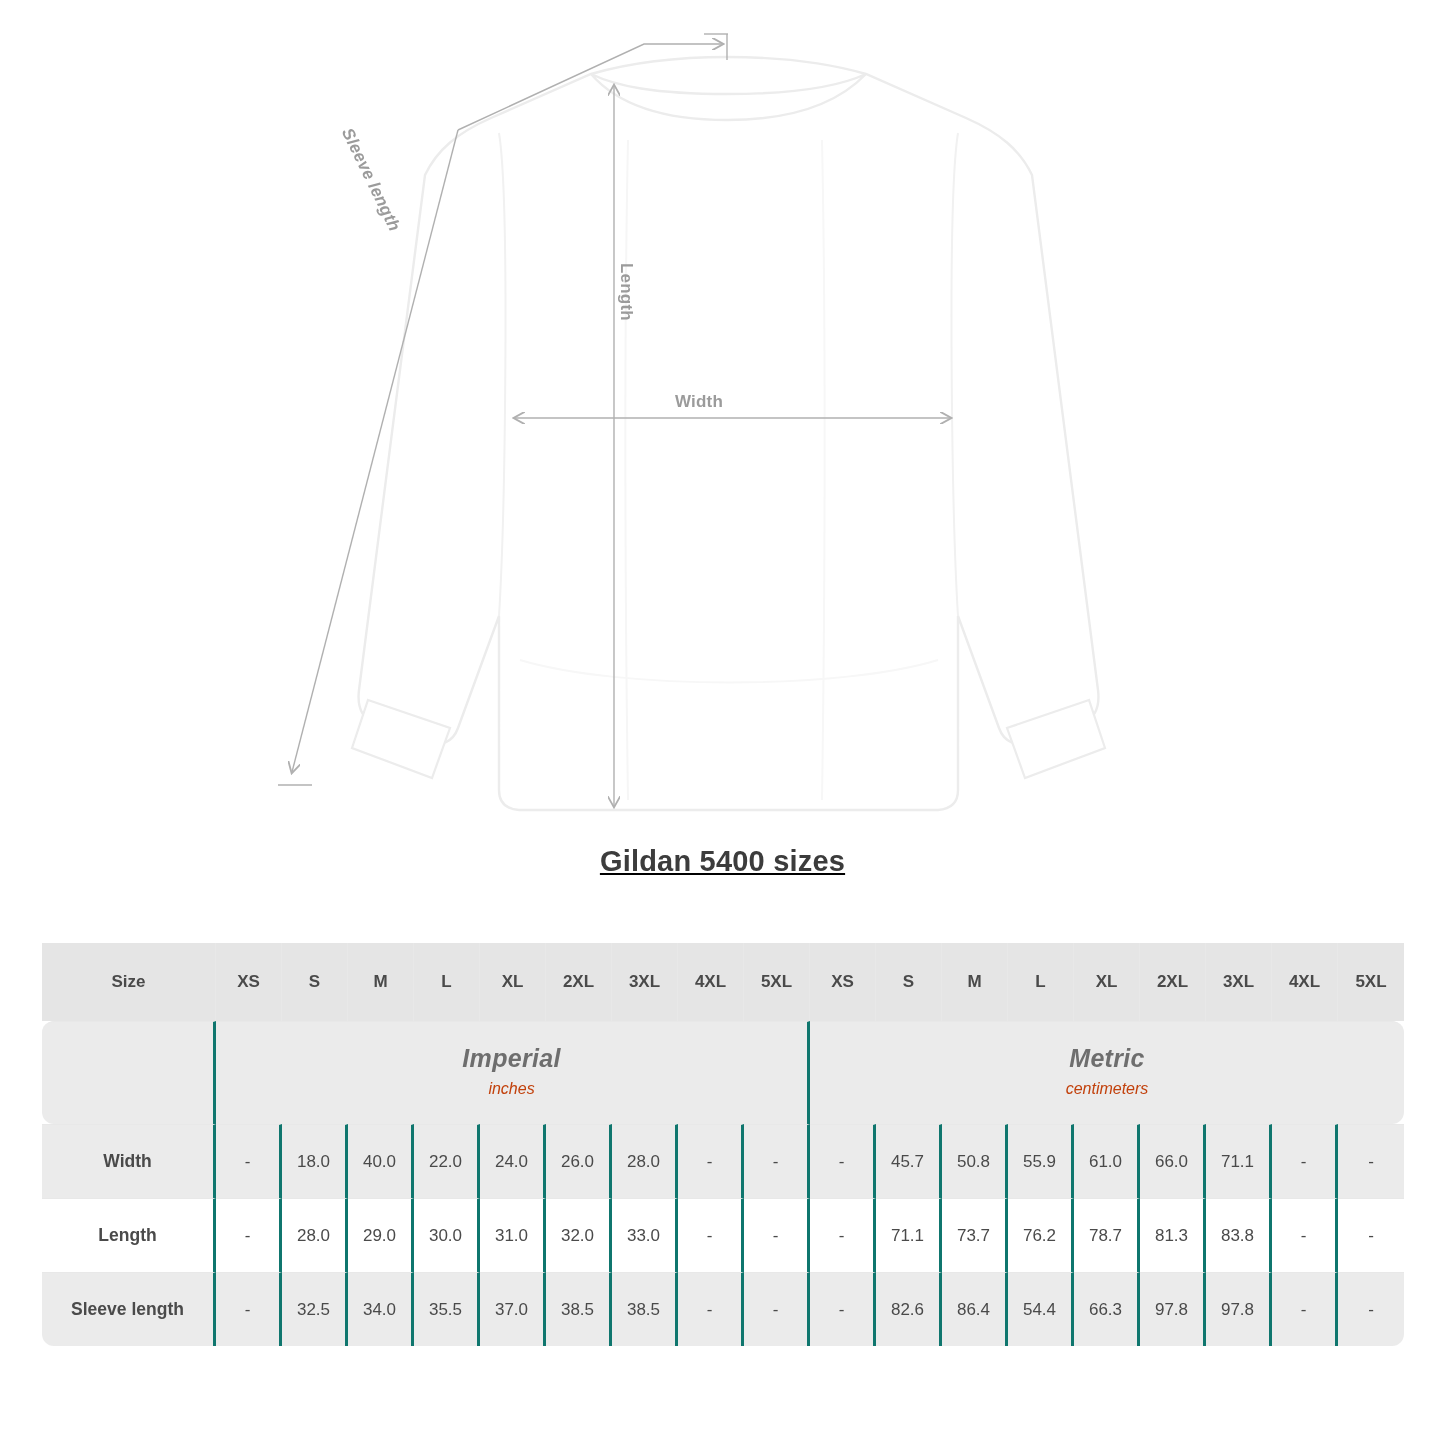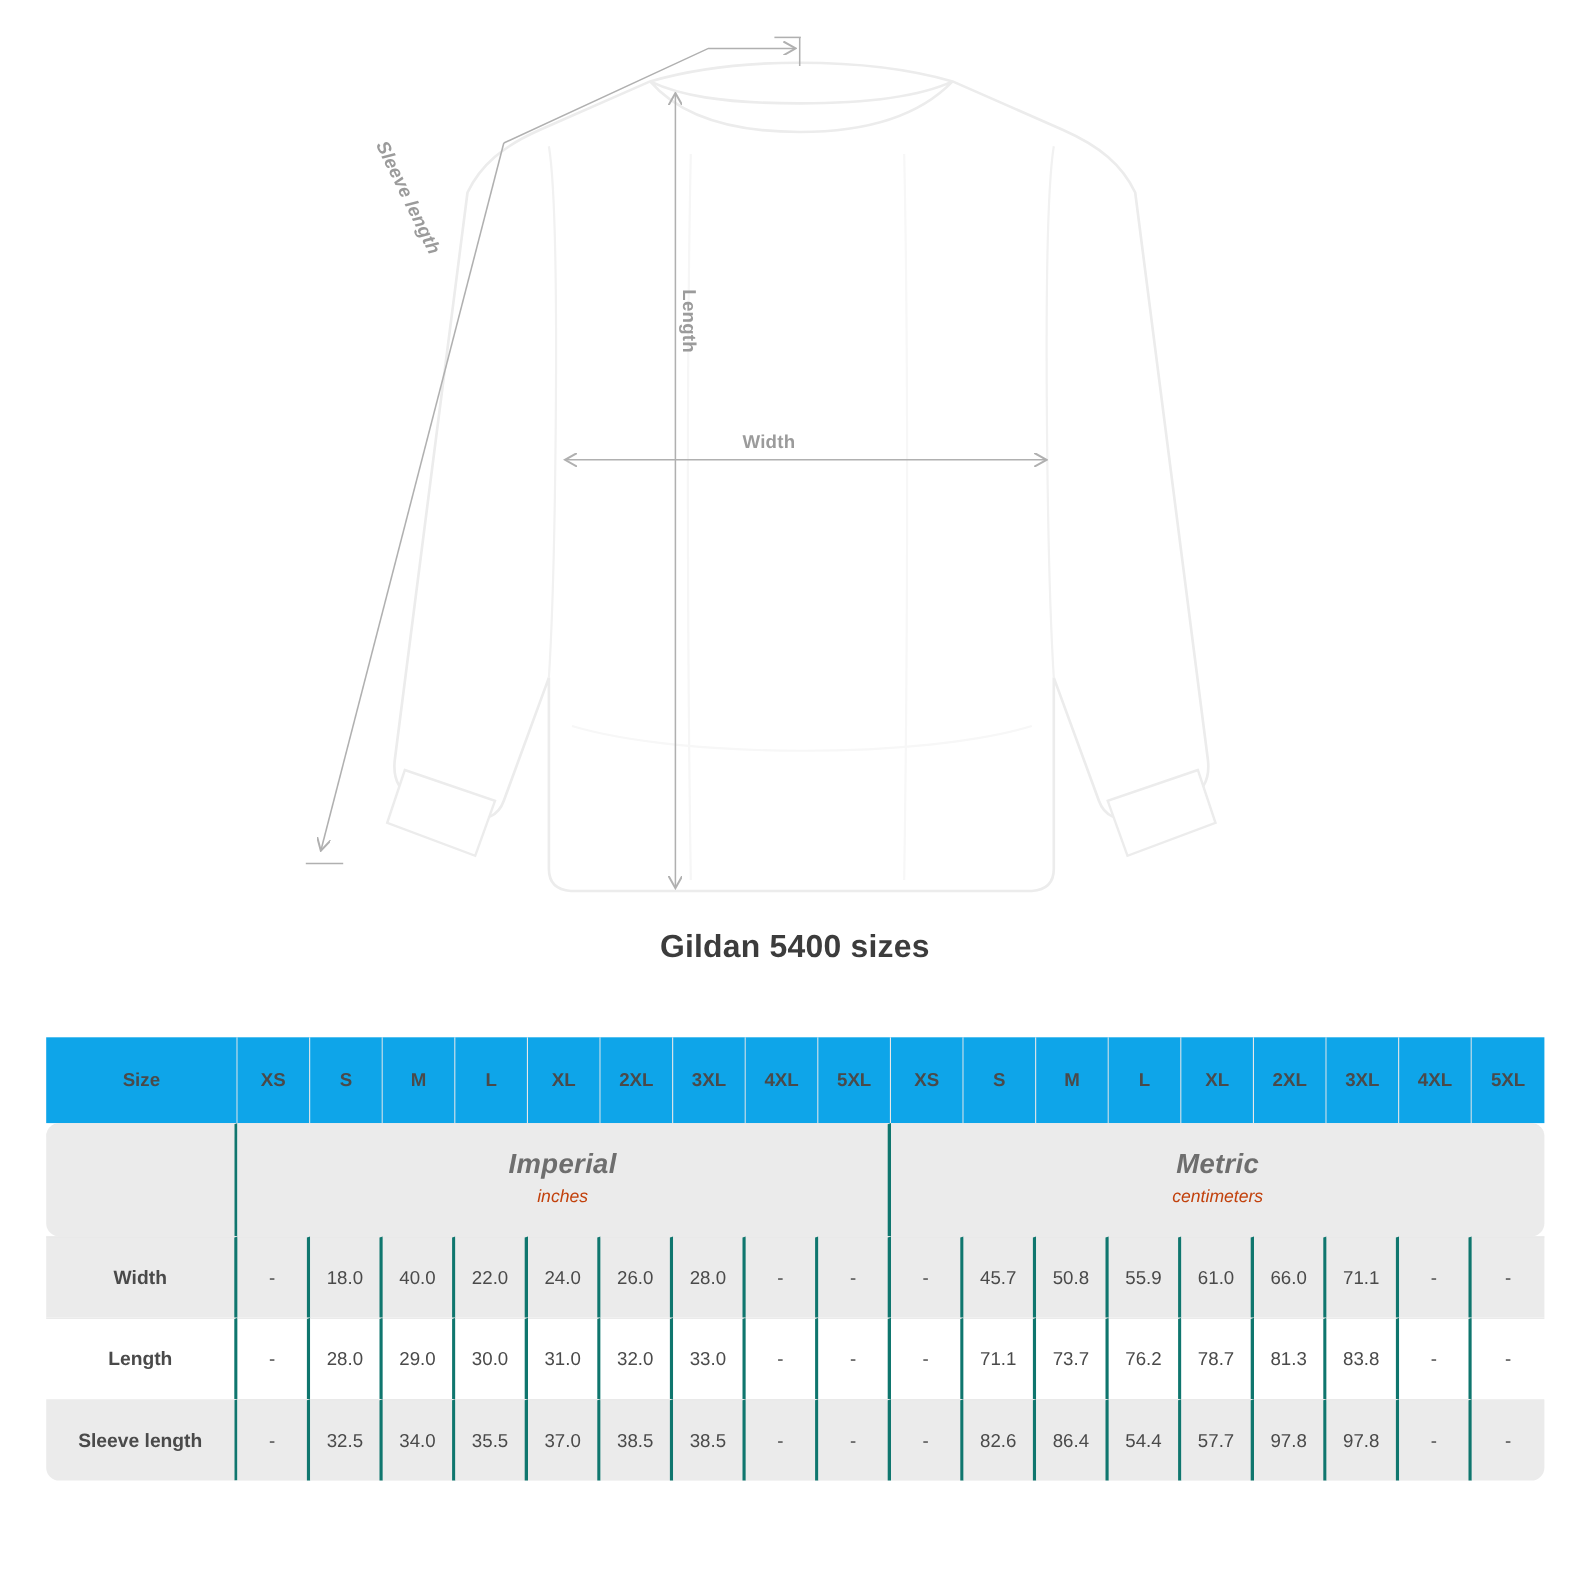--- a/index.html
+++ b/index.html
@@ -46,20 +46,21 @@
   #label-width {
     left: 675px; top: 392px;
   }
 
   
   #title-block {
     position: absolute;
     left: 0; top: 845px;
     width: 1445px;
     text-align: center;
+    text-decoration: underline;
   }
   #chart-title {
     font-size: 29px;
     font-weight: bold;
     color: #3c3c3c;
     letter-spacing: .2px;
   }
   #chart-note {
     margin-top: 17px;
     font-size: 17.5px;
@@ -95,21 +96,21 @@
     letter-spacing: .3px;
   }
   .unit-sub {
     margin-top: 7px;
     font-size: 16px;
     font-style: italic;
     color: #c2410c;
   }
 
   thead th {
-    background: #0ea5e9;
+    background: #e5e5e5;
     font-size: 17px;
     font-weight: bold;
     color: #4a4a4a;
     padding: 29px 0;
     text-align: center;
     border-right: 1px solid #e8e8e8;
   }
   thead th:last-child { border-right: none; }
   thead th.rowhead { font-size: 17px; }
 
@@ -332,21 +333,21 @@
           <td>35.5</td>
           <td>37.0</td>
           <td>38.5</td>
           <td>38.5</td>
           <td>-</td>
           <td>-</td>
           <td>-</td>
           <td>82.6</td>
           <td>86.4</td>
           <td>54.4</td>
-          <td>57.7</td>
+          <td>66.3</td>
           <td>97.8</td>
           <td>97.8</td>
           <td>-</td>
           <td>-</td>
         </tr>
       </tbody>
     </table>
   </div>
 
 </div>

